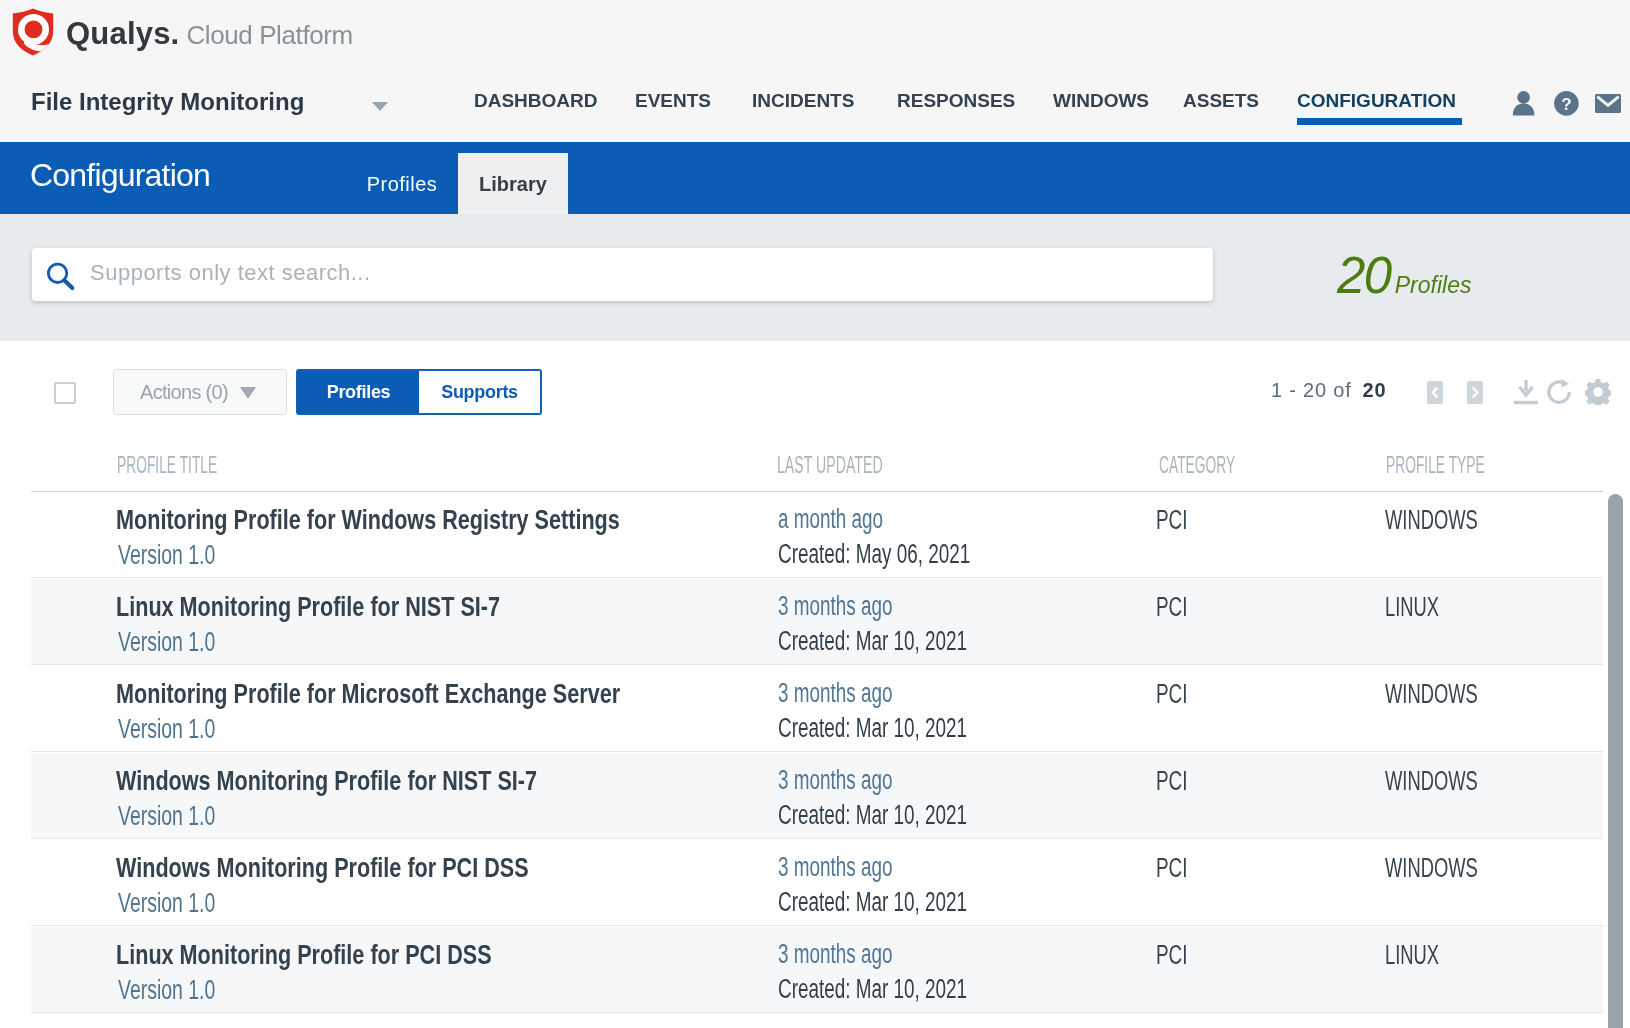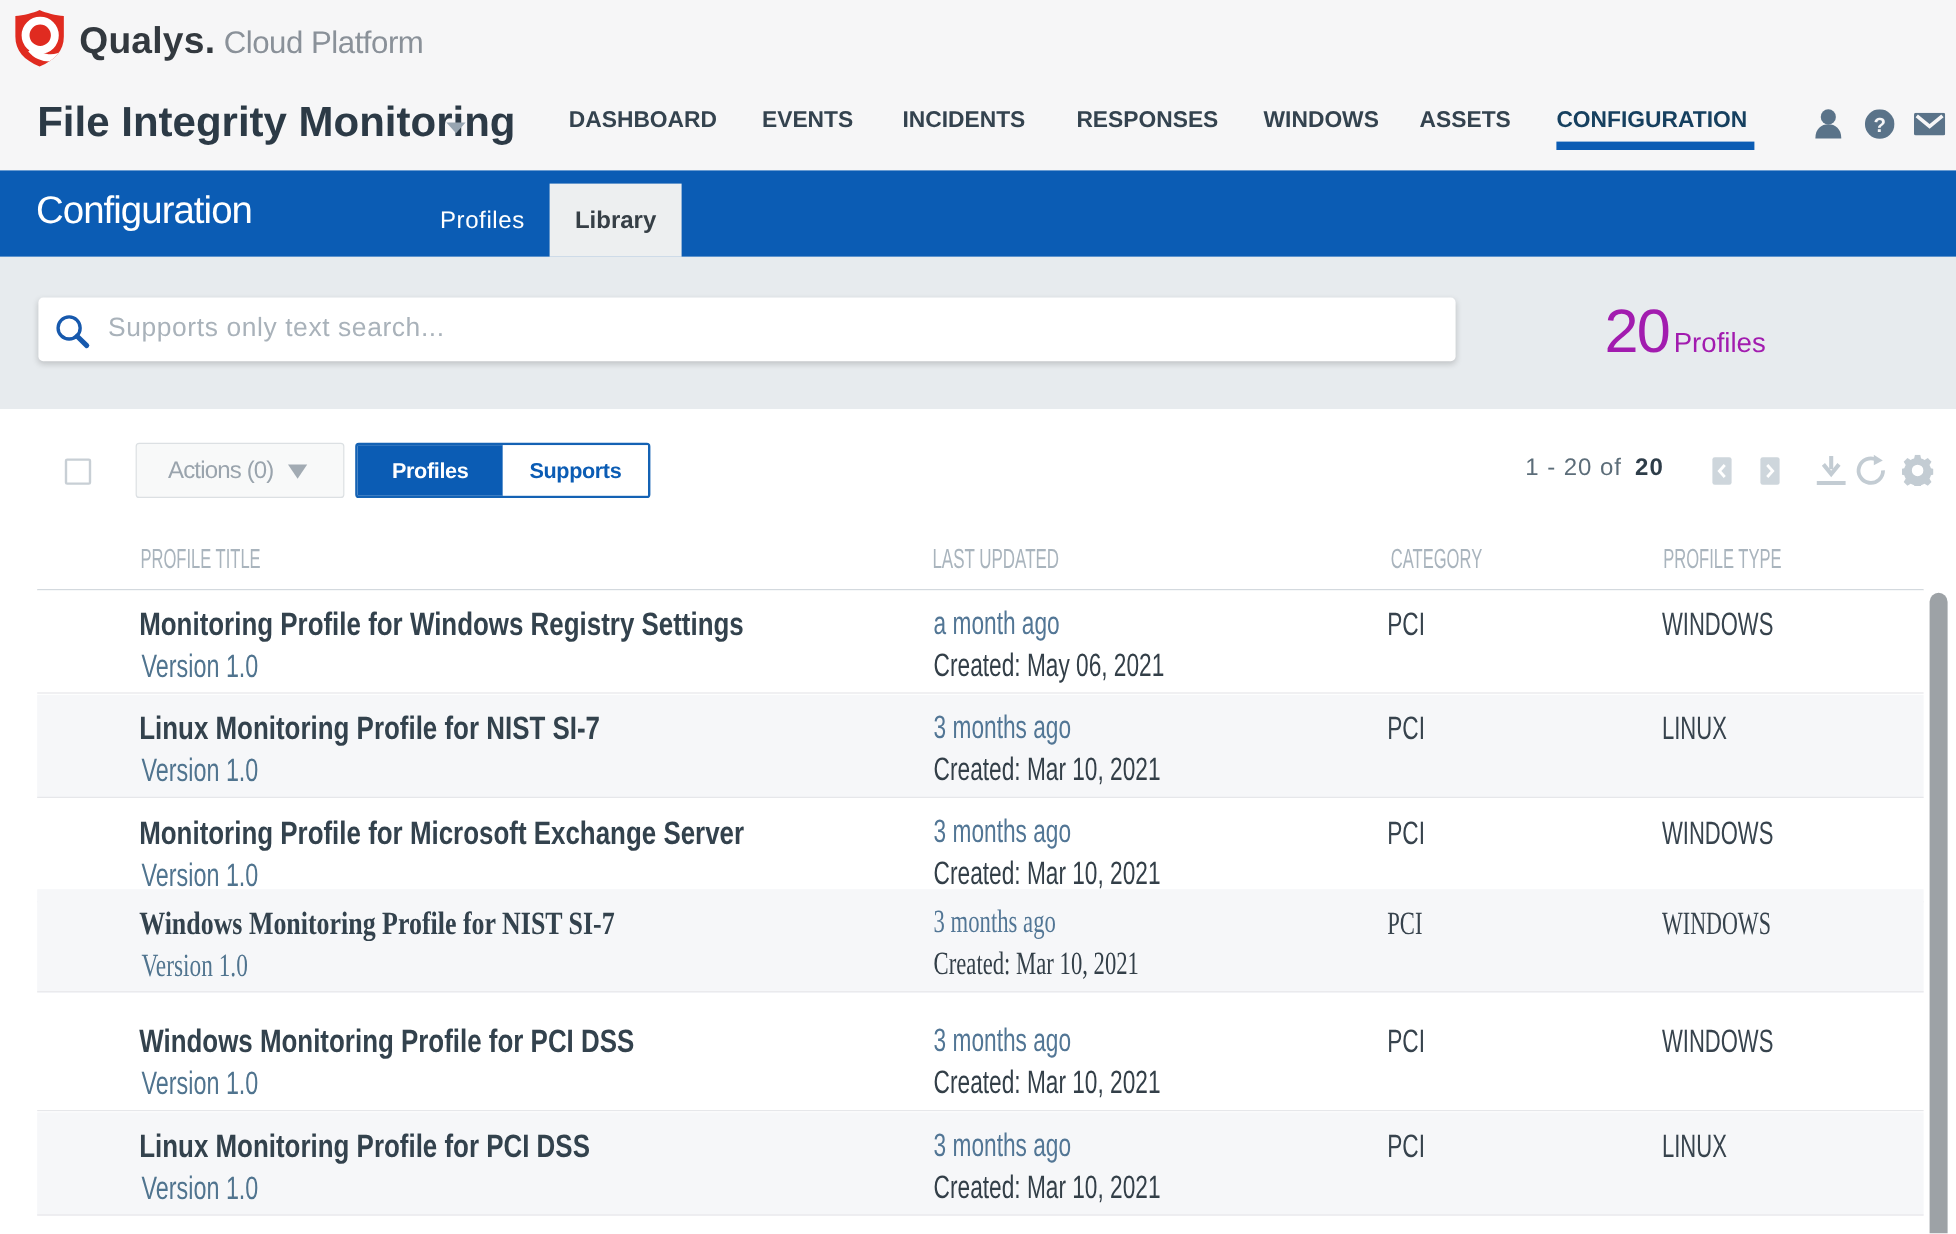--- a/index.html
+++ b/index.html
@@ -5,40 +5,40 @@
 * { margin:0; padding:0; box-sizing:border-box; }
 html,body { width:1630px; height:1028px; overflow:hidden; font-family:"Liberation Sans",sans-serif; background:#fff; }
 #page { position:relative; width:1630px; height:1028px; }
 
 
 #header { position:absolute; left:0; top:0; width:1630px; height:142px; background:#f6f6f7;padding-left:21px; }
 #logo { position:absolute; left:12px; top:6px; }
 #brand { position:absolute; left:66px; top:16px; font-size:31px; color:#33393f; font-weight:bold; letter-spacing:0.2px; }
 #brand .dot { color:#33393f; }
 #brand .cp { font-weight:normal; color:#8a9199; margin-left:7px; letter-spacing:-0.4px; font-size:26px; }
-#fim { position:absolute; left:31px; top:88px; font-size:35px; line-height:28px; font-weight:bold; color:#2c3a46; }
+#fim { position:absolute; left:31px; top:88px; font-size:24px; line-height:28px; font-weight:bold; color:#2c3a46; }
 #fimcaret { position:absolute; left:372px; top:102px; width:0; height:0; border-left:8px solid transparent; border-right:8px solid transparent; border-top:9px solid #97a5b1; }
 .nav { position:absolute; top:91px; font-size:19px; line-height:19px; font-weight:bold; color:#34434f; letter-spacing:0px; }
 .nav.active { color:#16405f; }
 #navunderline { position:absolute; left:1297px; top:118px; width:165px; height:7px; background:#0b5cb4; }
 
 
 .hicon { position:absolute; top:88px; }
 
 
 #bluebar { position:absolute; left:0; top:142px; width:1630px; height:72px; background:#0b5cb4; }
 #conftitle { position:absolute; left:30px; top:159px; font-size:32px; line-height:32px; font-weight:normal; color:#fff; letter-spacing:-0.8px; }
 #tabprofiles { position:absolute; left:345px; top:142px; width:114px; height:72px; line-height:85px; text-align:center; color:#fff; font-size:20px; font-weight:normal; letter-spacing:0.5px; }
 #tablibrary { position:absolute; left:458px; top:153px; width:110px; height:61px; background:#edeff0; color:#363f46; font-size:20px; font-weight:bold; text-align:center; line-height:63px; }
 
 
 #searchsec { position:absolute; left:0; top:214px; width:1630px; height:127px; background:#e7ebee; }
 #searchbox { position:absolute; left:32px; top:248px; width:1181px; height:53px; background:#fff; border-radius:4px; box-shadow:0 2px 5px rgba(0,0,0,0.18); }
 #searchph { position:absolute; left:58px; top:14px; font-size:22px; line-height:22px; color:#a9b2ba; letter-spacing:0.5px; }
-#count { position:absolute; left:1337px; top:246px; color:#a21caf; }
+#count { position:absolute; left:1337px; top:246px; color:#4d7c0f;font-style:italic; }
 #count .big { font-size:51px; letter-spacing:-1.5px; }
 #count .small { font-size:23px; margin-left:4px; }
 
 
 #toolbar { position:absolute; left:0; top:341px; width:1630px; height:99px; background:#fff; }
 #cb { position:absolute; left:54px; top:382px; width:22px; height:22px; border:2px solid #c8cfd5; border-radius:2px; background:#fff; }
 #actions { position:absolute; left:113px; top:369px; width:174px; height:46px; background:#f8f9f9; border:1px solid #dce0e3; border-radius:3px; color:#9aa4ad; font-size:20px; letter-spacing:-0.7px; line-height:44px; }
 #actions .lbl { margin-left:26px; }
 #actions .car { position:absolute; right:30px; top:17px; width:0; height:0; border-left:8.5px solid transparent; border-right:8.5px solid transparent; border-top:12px solid #a2abb3; }
 #seg { position:absolute; left:296px; top:369px; width:246px; height:46px; border:2px solid #1462b4; border-radius:3px; background:#fff; }
@@ -180,21 +180,21 @@
       <div class="ptype">LINUX</div>
     </div>
     <div class="row" style="top:174px;text-align:center;">
       <div class="title">Monitoring Profile for Microsoft Exchange Server</div>
       <div class="ver">Version 1.0</div>
       <div class="upd">3 months ago</div>
       <div class="crt">Created: Mar 10, 2021</div>
       <div class="cat">PCI</div>
       <div class="ptype">WINDOWS</div>
     </div>
-    <div class="row alt" style="top:249px;font-family:Liberation Serif, serif;">
+    <div class="row alt" style="top:261px;">
       <div class="title">Windows Monitoring Profile for NIST SI-7</div>
       <div class="ver">Version 1.0</div>
       <div class="upd">3 months ago</div>
       <div class="crt">Created: Mar 10, 2021</div>
       <div class="cat">PCI</div>
       <div class="ptype">WINDOWS</div>
     </div>
     <div class="row" style="top:348px;">
       <div class="title">Windows Monitoring Profile for PCI DSS</div>
       <div class="ver">Version 1.0</div>

